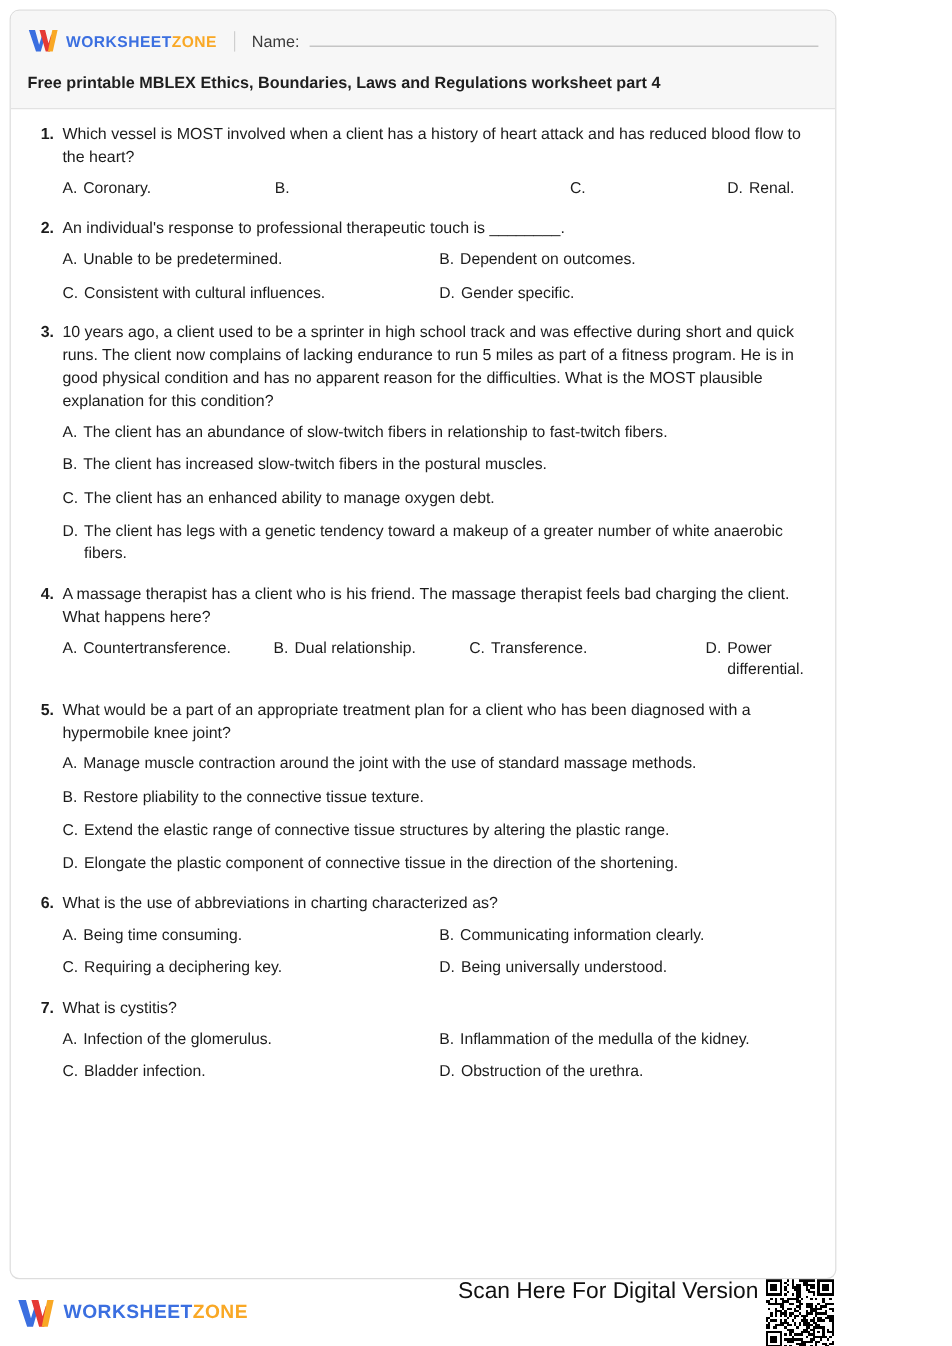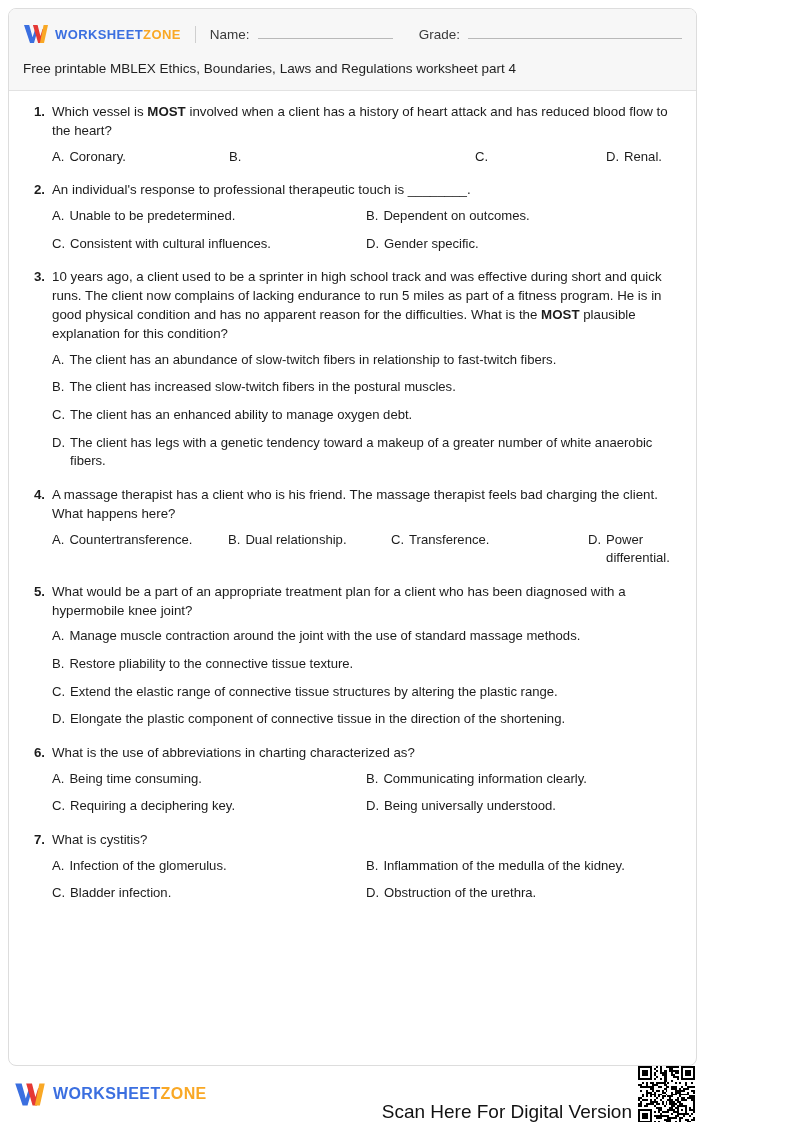--- a/index.html
+++ b/index.html
@@ -78,21 +78,21 @@
     height: 13px;
   }
   .field.name  { flex: 1 1 auto; }
   .field.name .field-line  { width: 100%; max-width: 100%; }
   .field.grade { flex: 0 0 auto; margin-left: 26px; }
   .field.grade .field-line { width: 214px; }
 
   .hdr-title {
     margin-top: 14px;
     font-size: 13.5px;
-    font-weight: normal;
+    font-weight: bold;
     color: #1f1f1f;
   }
   .hdr-sub {
     margin-top: 6px;
     font-size: 13px;
     color: #2c2c2c;
   }
   .hdr-sub .count { margin-left: 12px; }
 
   
@@ -112,21 +112,21 @@
   .q-num {
     flex: 0 0 auto;
     min-width: 20px;
     text-align: right;
     font-weight: bold;
     margin-right: 7px;
     font-size: 13.3px;
     padding-top: 0px;
   }
   .q-text { flex: 1 1 auto; }
-  .q-text b { font-weight: bold; }
+  .q-text b { font-weight: normal; }
 
   .options { margin-top: 7px; padding-left: 27px; }
   .opt-row {
     display: flex;
     margin-bottom: 9px;
   }
   .opt-row:last-child { margin-bottom: 0; }
   .opt {
     font-size: 13.1px;
     line-height: 1.42;
@@ -160,21 +160,21 @@
     align-items: center;
     padding: 0 2px 0 6px;
     position: relative;
   }
   .footer-logo { display: flex; align-items: center; gap: 7px; }
   .footer-logo .logo-mark { width: 32px; height: 25px; }
   .footer-logo .logo-text { font-size: 16px; letter-spacing: 0.4px; }
   .footer-right {
     margin-left: auto;
     display: flex;
-    align-items: flex-end;
+    align-items: flex-start;
     gap: 6px;
   }
   .scan-text {
     font-size: 19px;
     color: #111111;
     font-family: "Liberation Sans", sans-serif;
   }
   .qr { width: 57px; height: 57px; display: block; }
 </style>
 </head>
@@ -196,24 +196,20 @@
           <span class="logo-text"><span class="w1">WORKSHEET</span><span class="w2">ZONE</span></span>
         </div>
 
         <div class="hdr-sep"></div>
 
         <div class="field name">
           <span class="field-label">Name:</span>
           <span class="field-line"></span>
         </div>
 
-        <div class="field grade">
-          <span class="field-label">Grade:</span>
-          <span class="field-line"></span>
-        </div>
       </div>
 
       <div class="hdr-title">Free printable MBLEX Ethics, Boundaries, Laws and Regulations worksheet part 4</div>
     </div>
 
     <div class="card-body" id="questions-root">
         <div class="question">
           <div class="q-stem">
             <span class="q-num">1.</span>
             <span class="q-text">Which vessel is <b>MOST</b> involved when a client has a history of heart attack and has reduced blood flow to the heart?</span>

